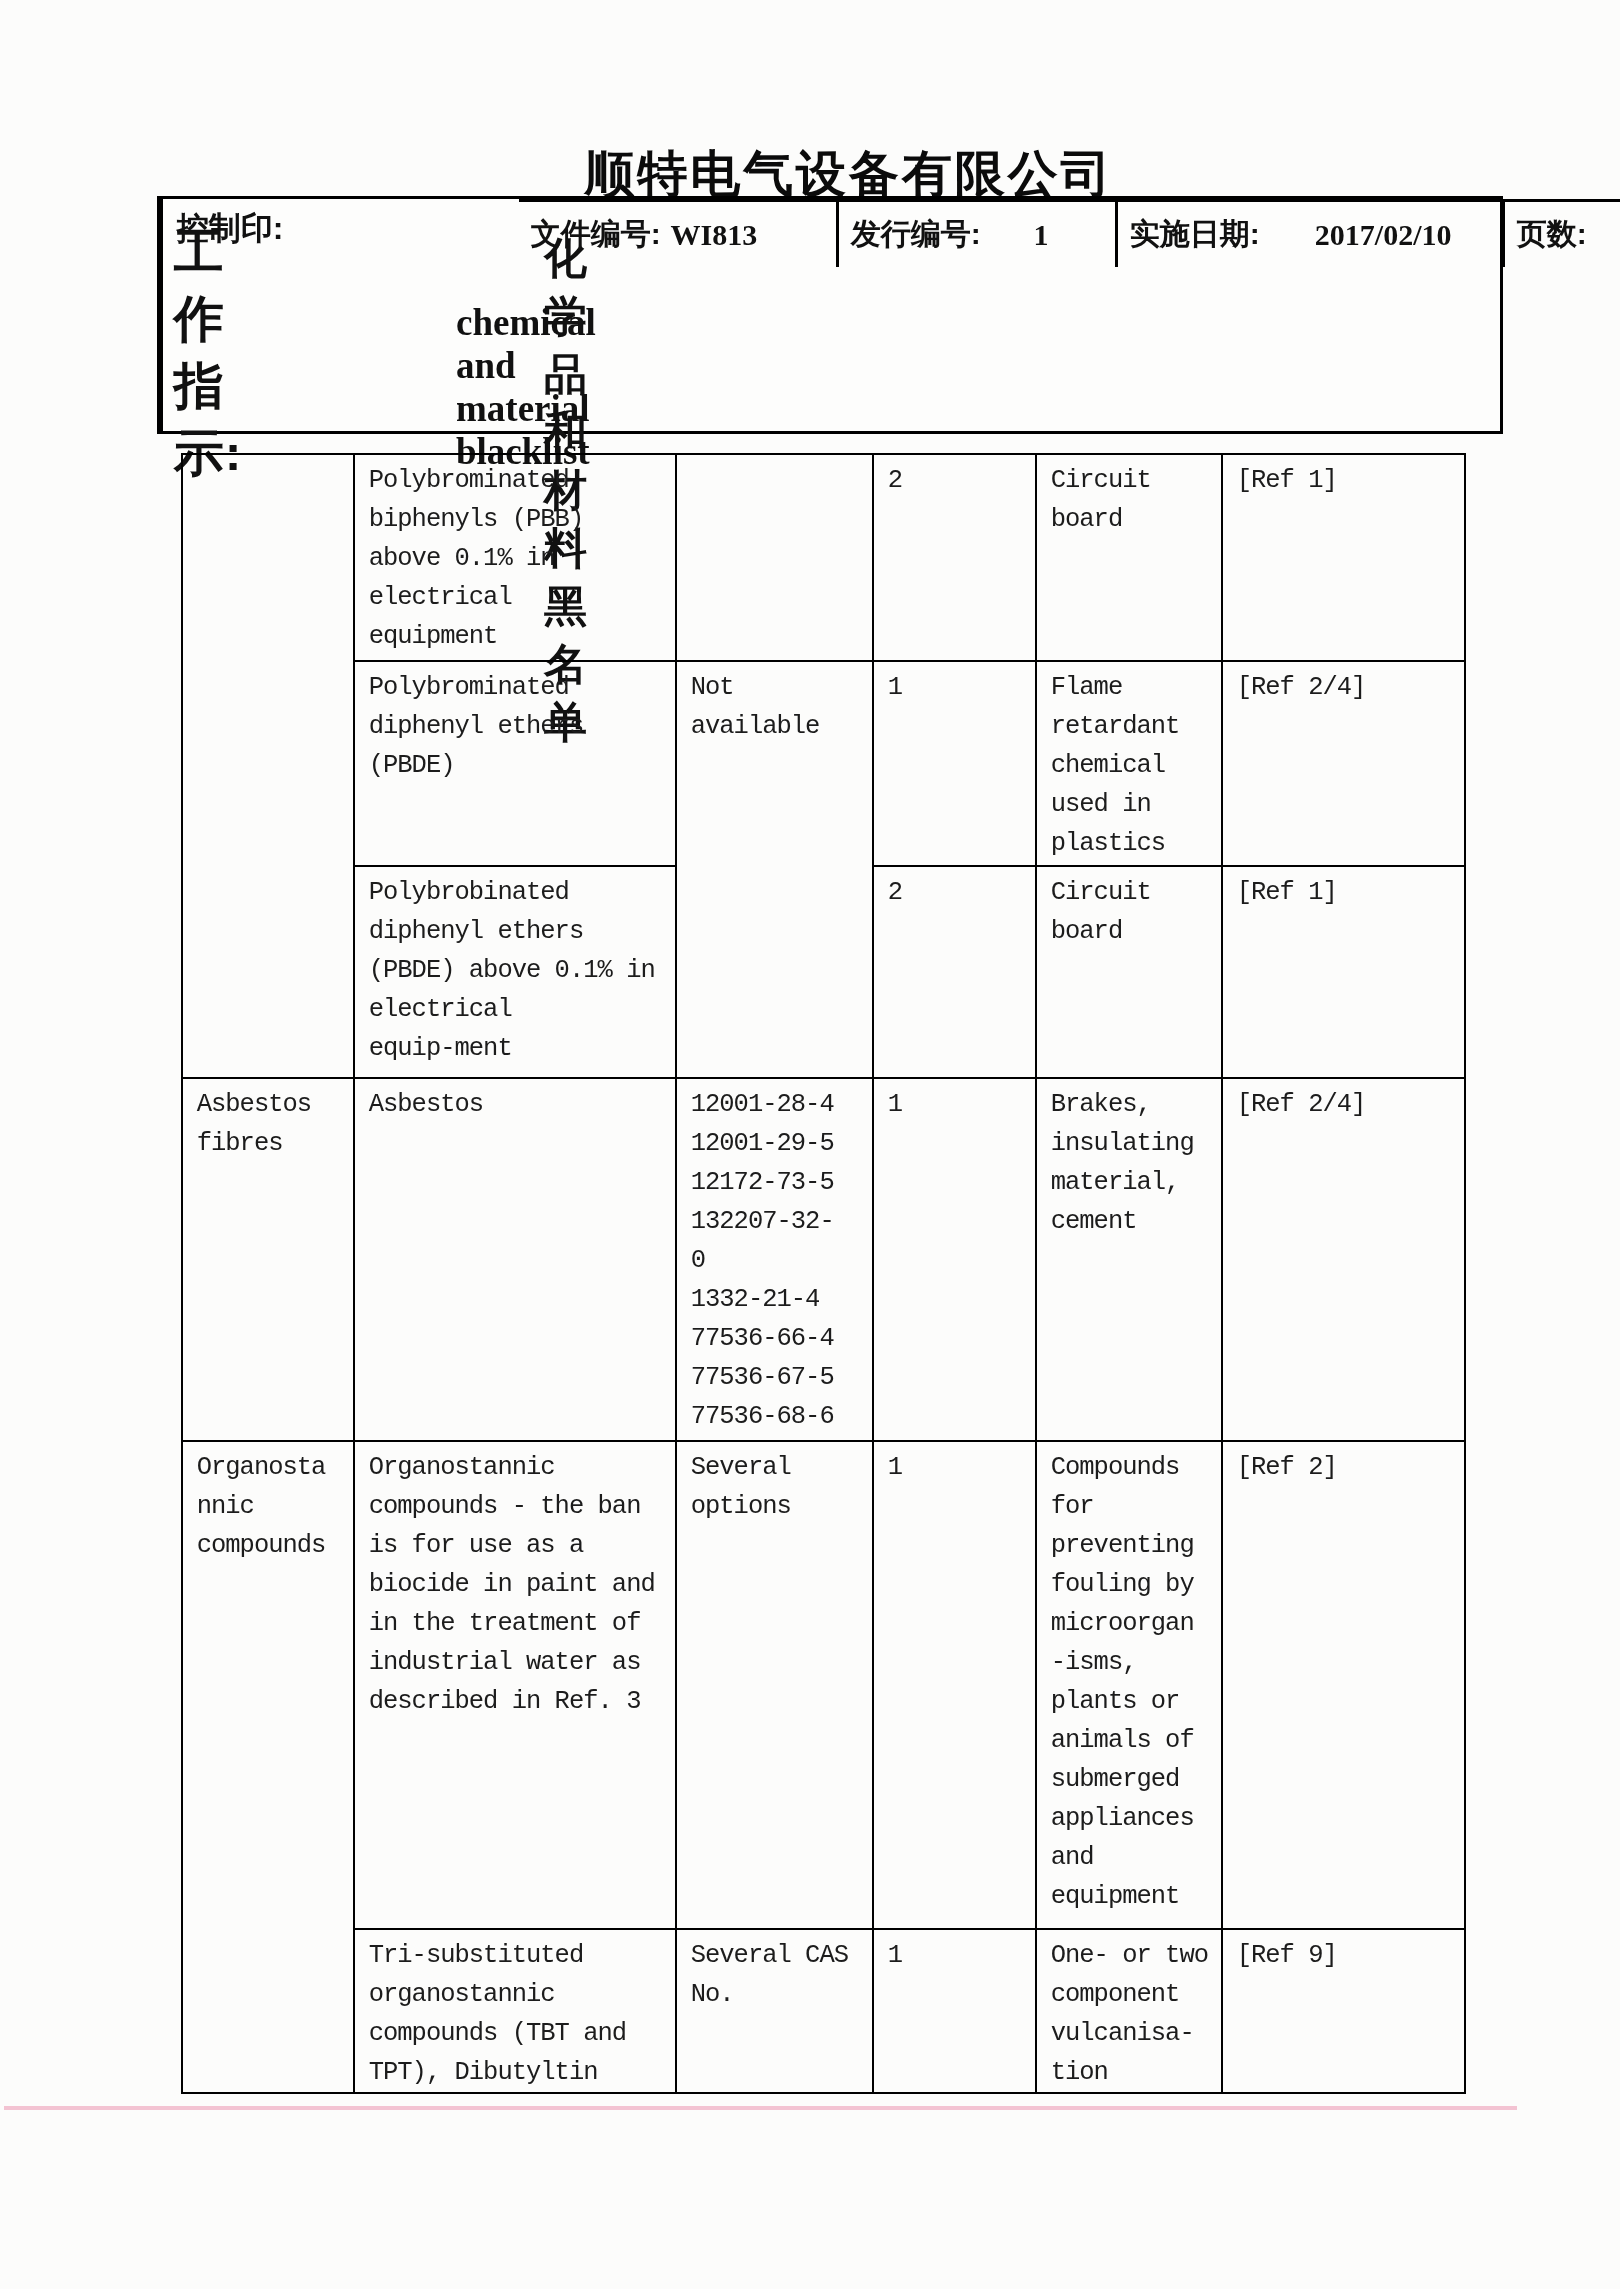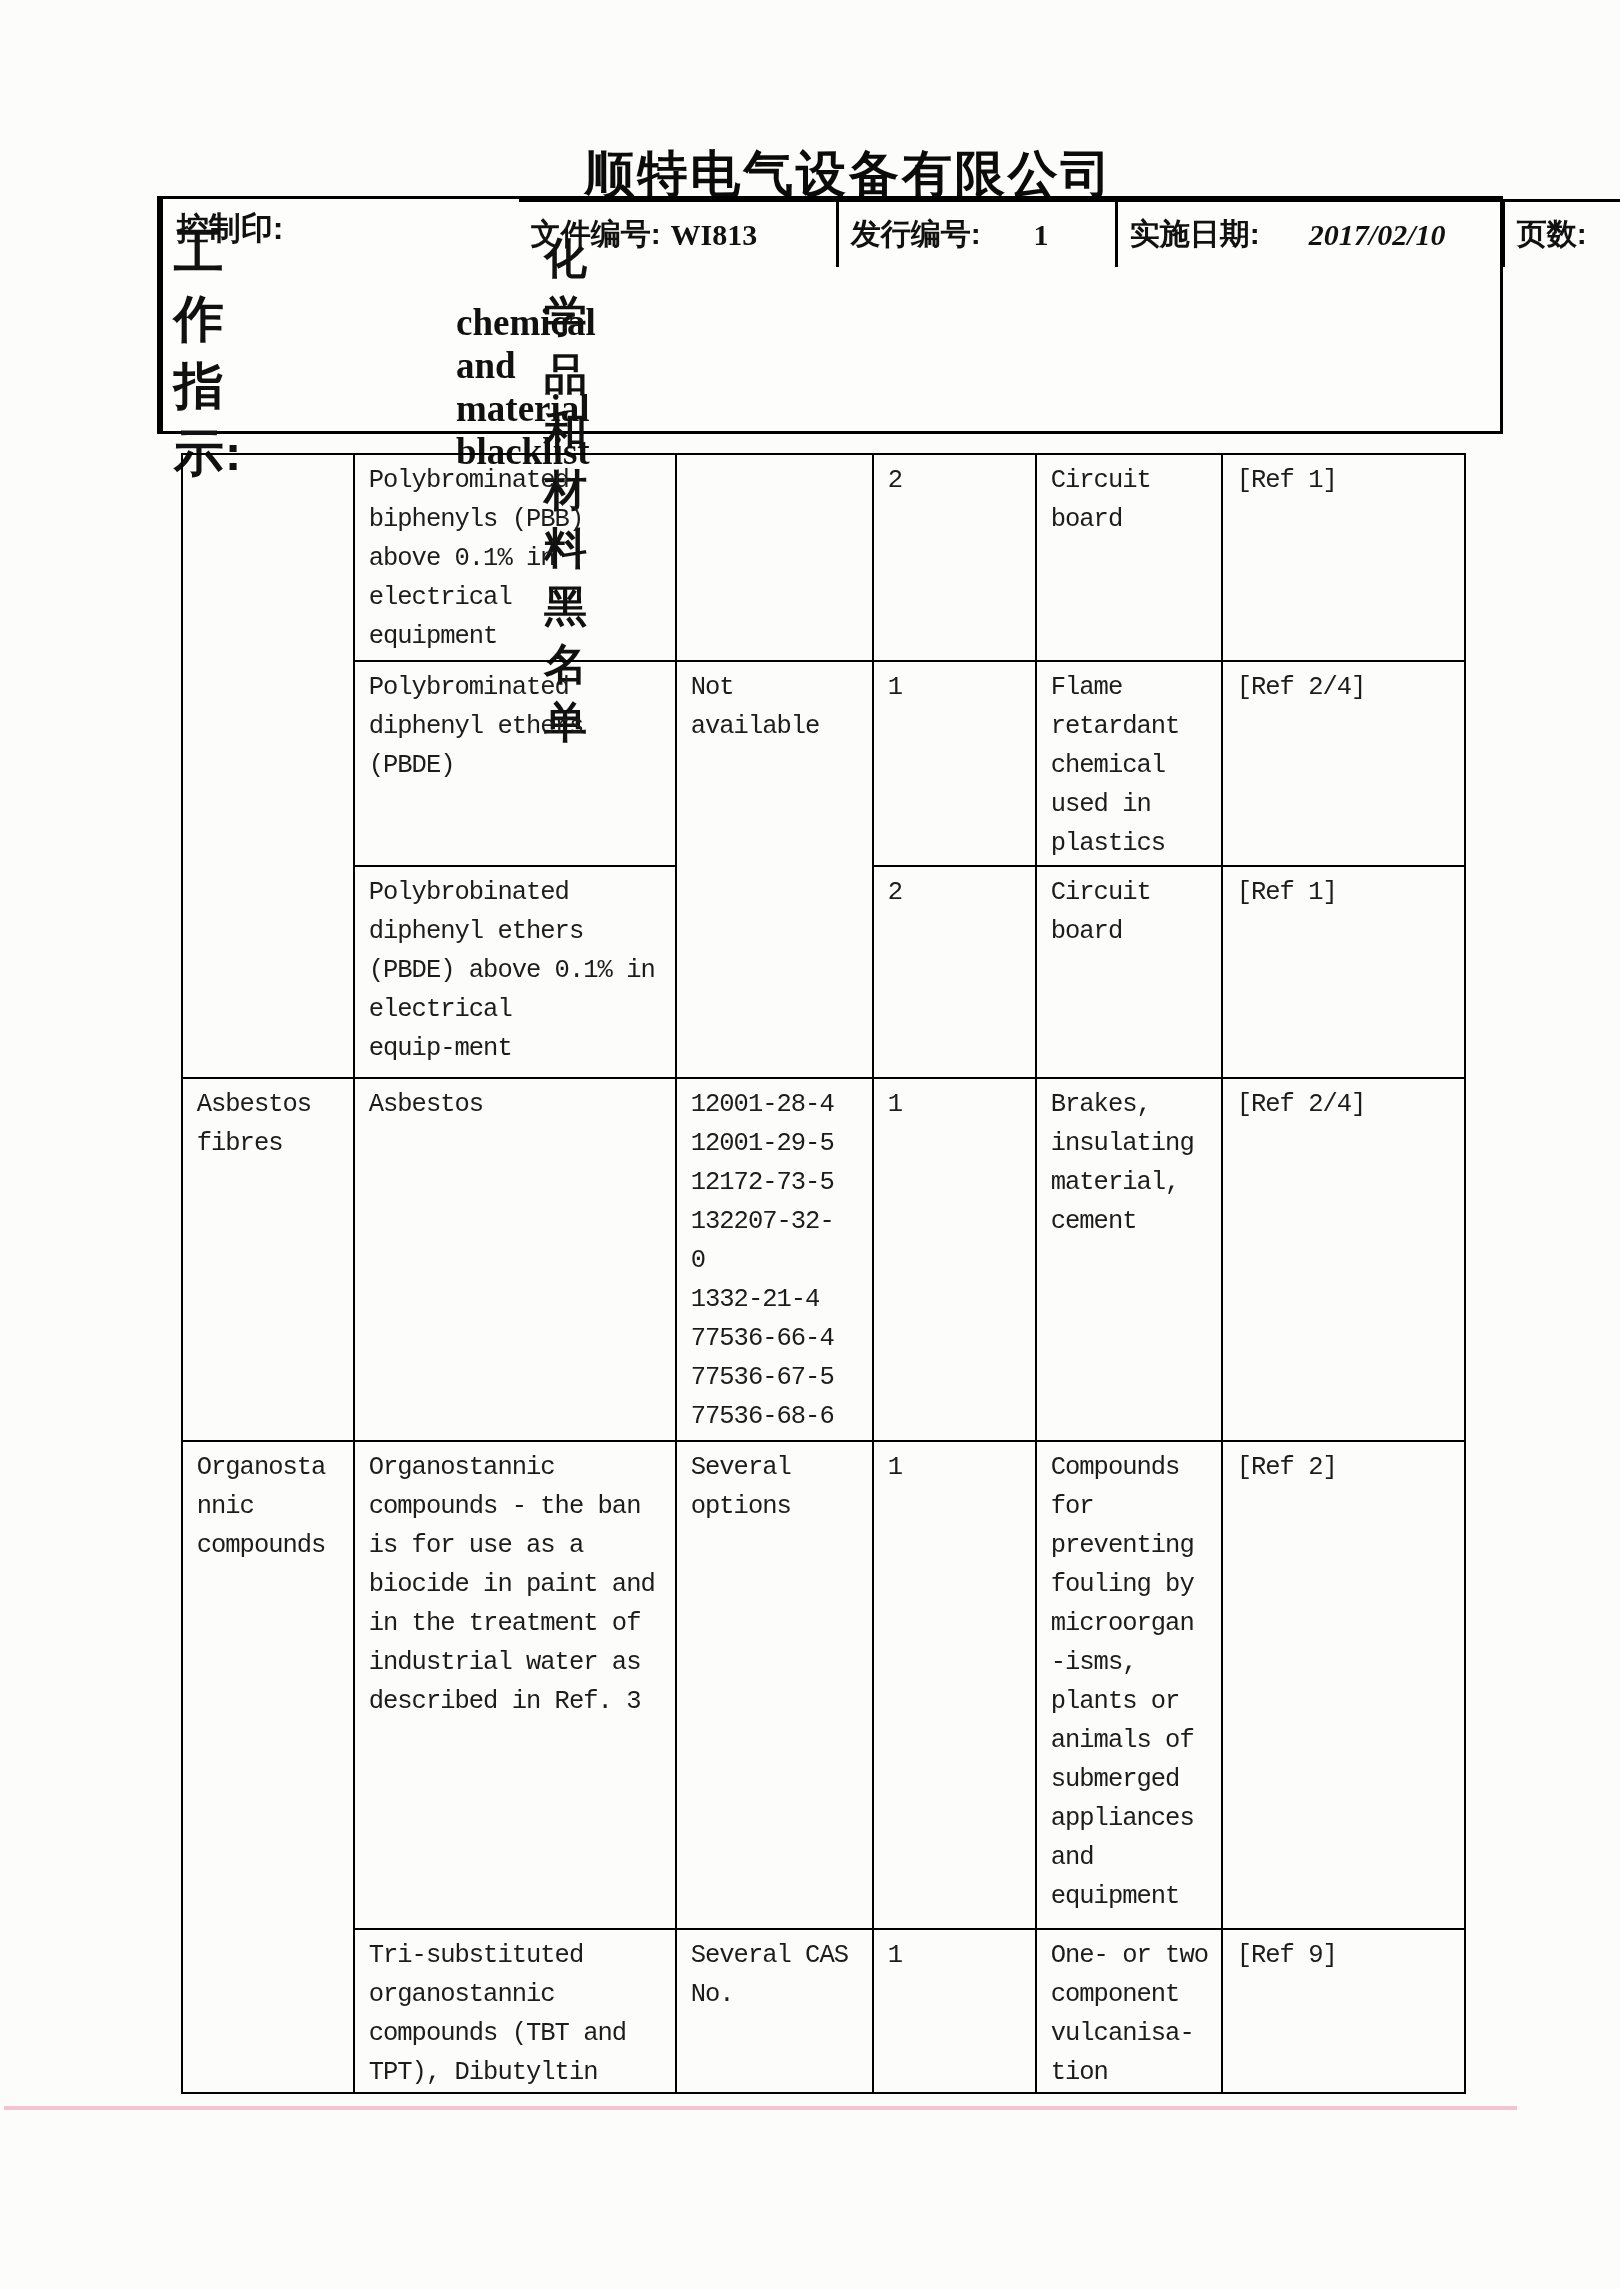--- a/index.html
+++ b/index.html
@@ -62,21 +62,21 @@
   }
   .info-cell + .info-cell { border-left:3.9px solid #000;gap:43px; }
   .info-c1 { width:317px; }
   .info-c2 { width:279px; }
   .info-c3 { width:387px; }
   .info-c4 { flex:1; }
   .info-value {
     font-family:"Liberation Serif", serif;
     font-weight:bold; margin-left:9.8px;
   }
-  .info-c3 .info-value { margin-left:6px;font-style:italic; }
+  .info-c3 .info-value { margin-left:12px; }
   .info-c4 .info-value { margin-left:41px; }
   
   .doc-table {
     position:absolute; left:181px; top:453px;
     width:1283px;
     border-collapse:collapse; table-layout:fixed;
     font-family:"Liberation Mono","DejaVu Sans Mono",monospace;
     font-size:25.5px; line-height:39px; letter-spacing:-1px;
     color:#1c1c1c;
   }

